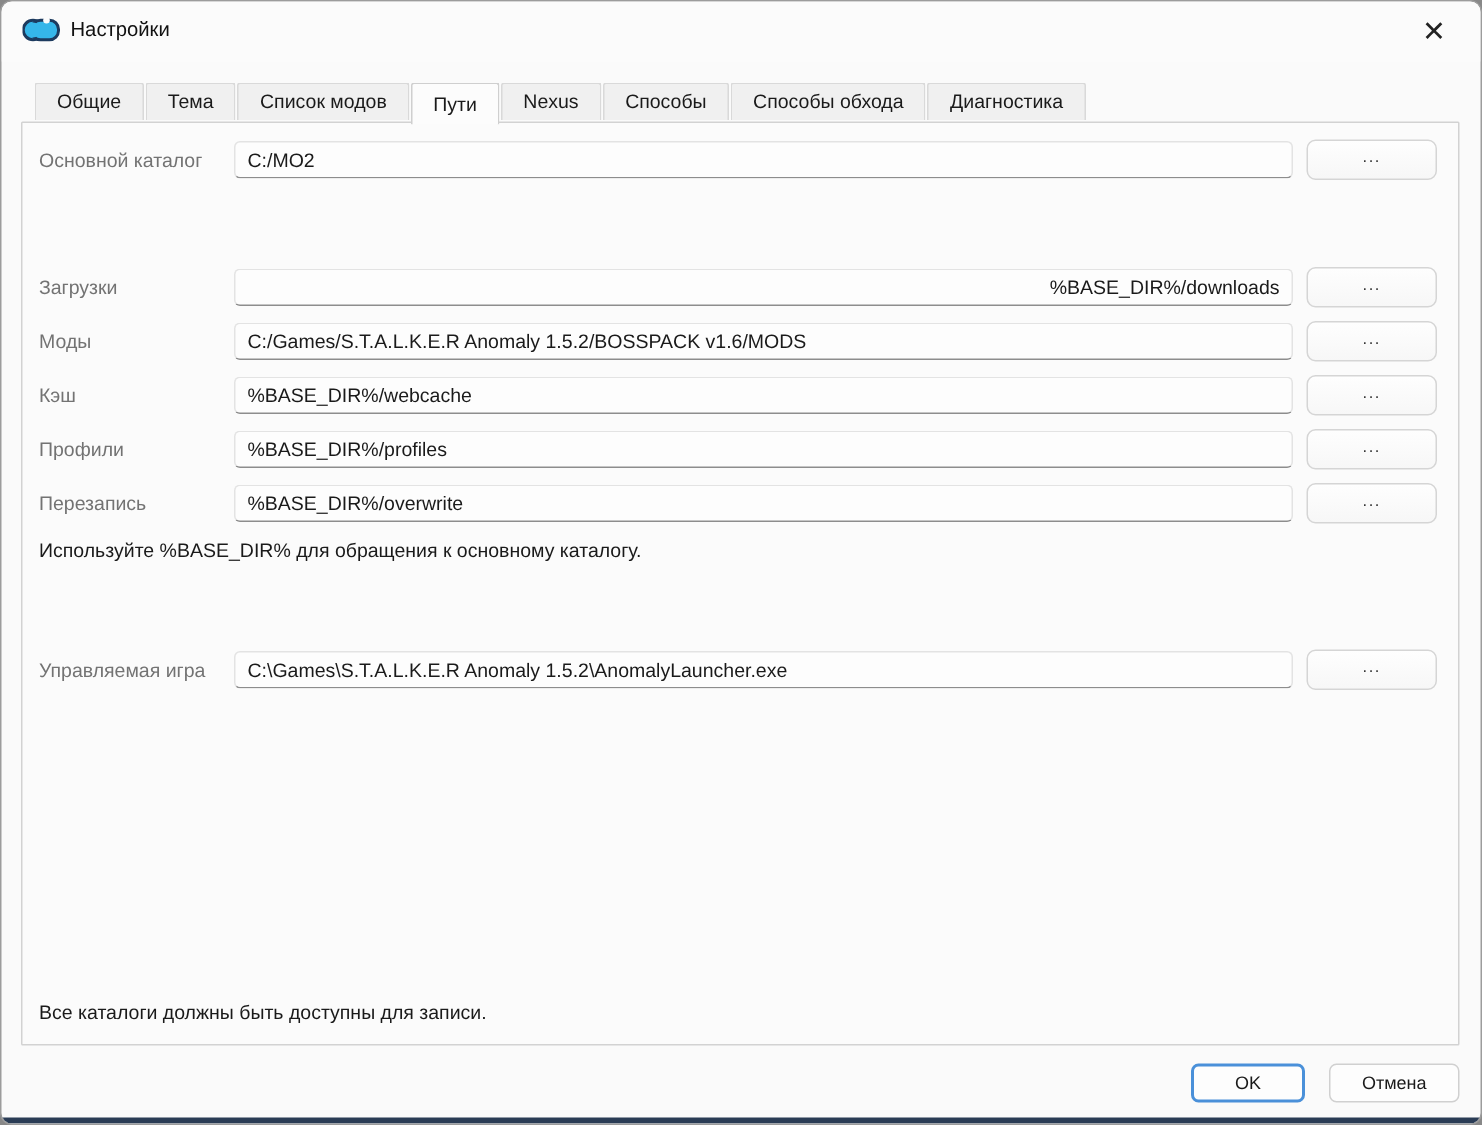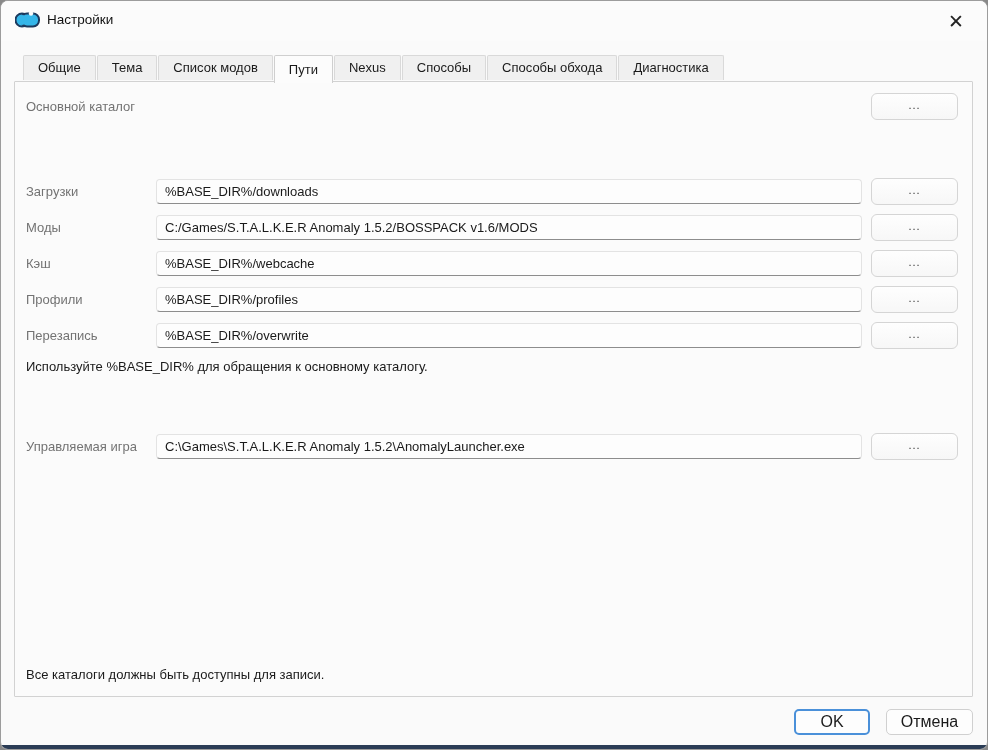--- a/index.html
+++ b/index.html
@@ -59,34 +59,34 @@
     font-size:13px; color:#1a1a1a; outline:none;
   }
   .browse-btn {
     position:absolute; left:870px; width:87px; height:27px; z-index:4;
     background:linear-gradient(#fefefe,#f7f7f7); border:1px solid #d5d5d5;
     border-radius:6px; font-size:11px; letter-spacing:1px; color:#333;
     display:flex; align-items:center; justify-content:center; padding-bottom:4px;
     cursor:default;
   }
   .r1 { top:93px; }   .b1 { top:92px; }
-  .r2 { top:178px; }  .b2 { top:177px; }
+  .r2 { top:178px;text-align:right; }  .b2 { top:177px; }
   .r3 { top:214px; }  .b3 { top:213px; }
   .r4 { top:250px; }  .b4 { top:249px; }
   .r5 { top:286px; }  .b5 { top:285px; }
   .r6 { top:322px; }  .b6 { top:321px; }
   .r7 { top:433px; }  .b7 { top:432px; }
   .hint { position:absolute; left:25px; font-size:13px; color:#1a1a1a; z-index:4; }
   .hint-basedir { top:358px; }
   .hint-writable { top:666px; }
   
   .dlg-btn {
     position:absolute; top:708px; height:26px; z-index:4;
     background:#fdfdfd; border:1px solid #d0d0d0; border-radius:5px;
-    font-family:"Liberation Sans","DejaVu Sans",sans-serif; font-size:16px;
+    font-family:"Liberation Sans","DejaVu Sans",sans-serif; font-size:12px;
     color:#1a1a1a; display:flex; align-items:center; justify-content:center;
     cursor:default;
   }
   .ok-btn { left:793px; width:76px; border:2px solid var(--accent,#4a90d9); }
   .cancel-btn { left:885px; width:87px; }
 </style>
 </head>
 <body>
 
 <div class="window">
@@ -109,20 +109,21 @@
     <div class="tab active">Пути</div>
     <div class="tab">Nexus</div>
     <div class="tab">Способы</div>
     <div class="tab">Способы обхода</div>
     <div class="tab">Диагностика</div>
   </div>
 
   <div class="pane"></div>
 
   <span class="field-label r1">Основной каталог</span>
+  <input class="path-input r1" value="C:/MO2" style="">
   <div class="browse-btn b1">...</div>
 
   <span class="field-label r2">Загрузки</span>
   <input class="path-input r2" value="%BASE_DIR%/downloads" style="">
   <div class="browse-btn b2">...</div>
 
   <span class="field-label r3">Моды</span>
   <input class="path-input r3" value="C:/Games/S.T.A.L.K.E.R Anomaly 1.5.2/BOSSPACK v1.6/MODS" style="">
   <div class="browse-btn b3">...</div>
 

